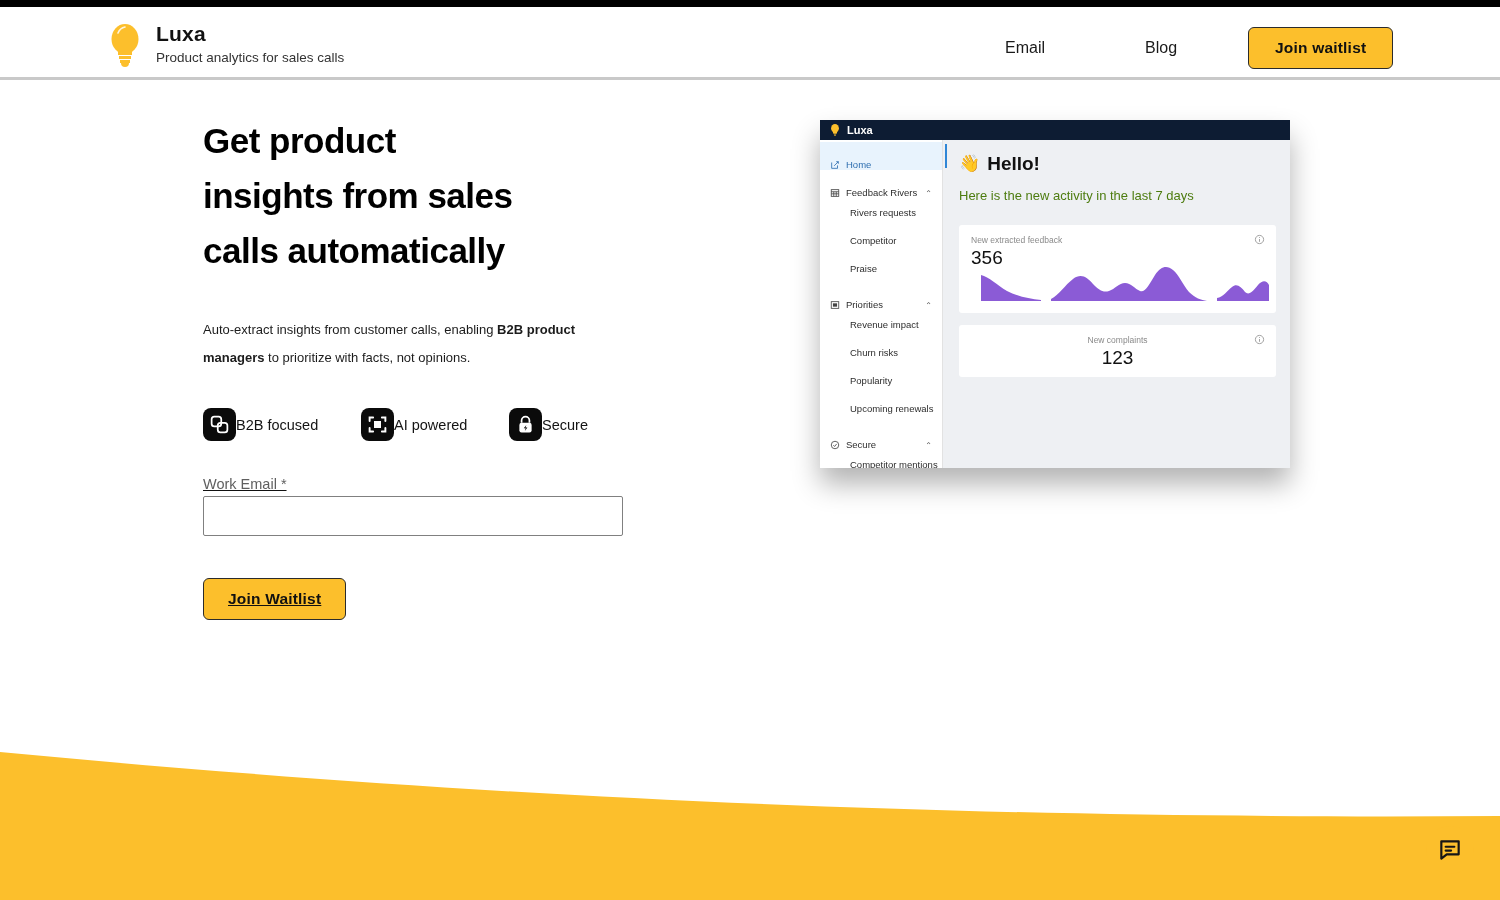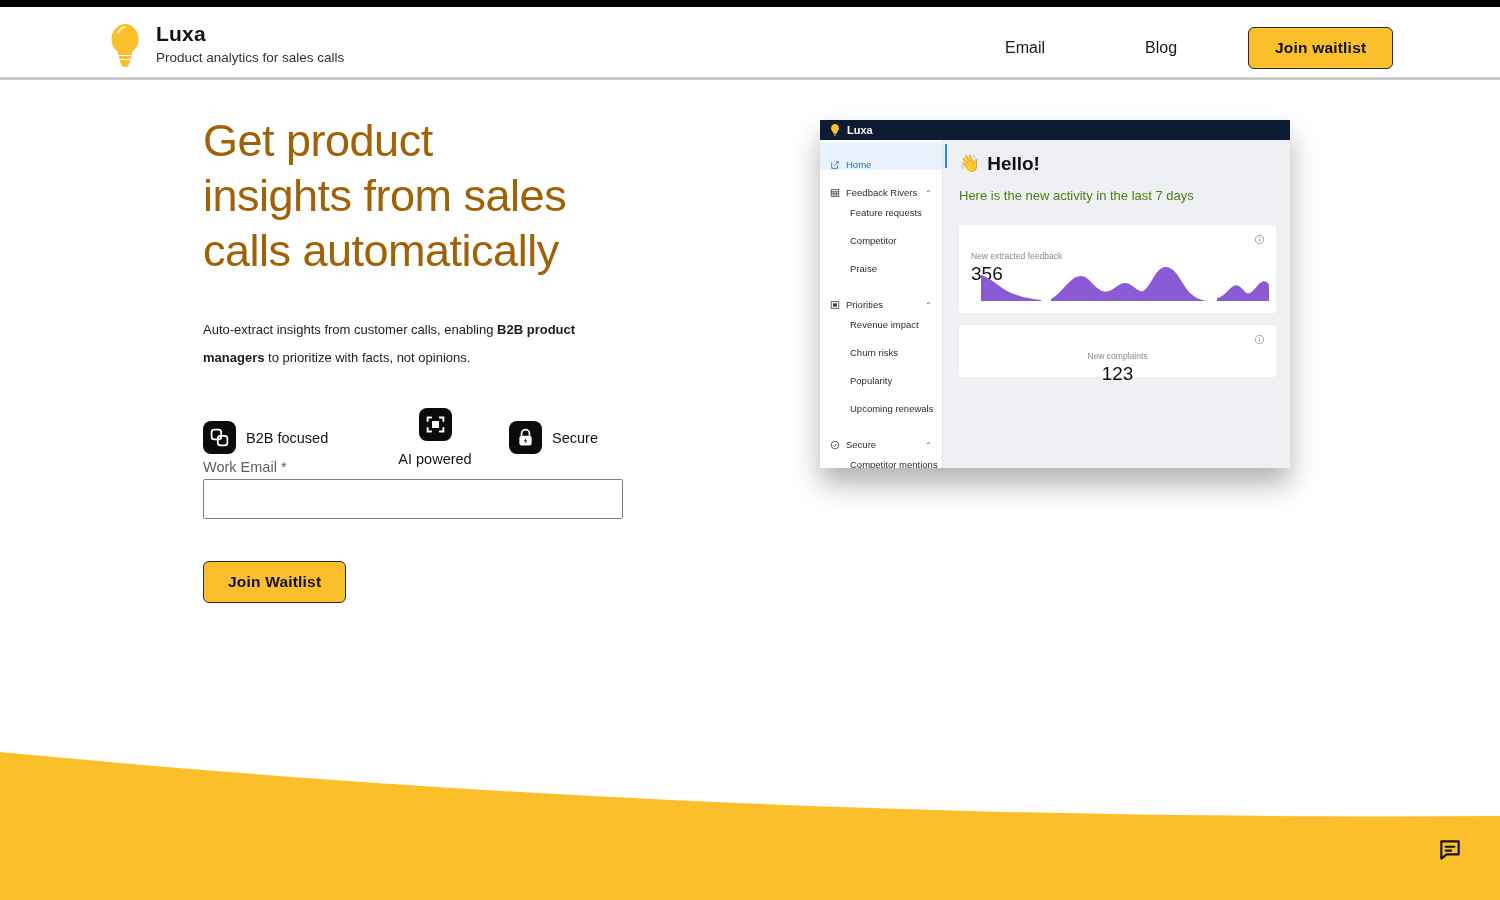--- a/index.html
+++ b/index.html
@@ -53,41 +53,41 @@
     border:1.5px solid #2b2b2b; border-radius:6px;
     font-size:15.5px; font-weight:bold; letter-spacing:.2px;
     padding:11px 26px; cursor:pointer;
     font-family:"Liberation Sans", sans-serif;
     white-space:nowrap;
   }
 
   
   .hero-left{ position:absolute; left:203px; top:113px; width:520px; }
   .headline{
-    font-size:45px; font-weight:400; line-height:55px;
-    letter-spacing:-0.5px; color:#a16207; white-space:pre-line;
+    font-size:35px; font-weight:700; line-height:55px;
+    letter-spacing:-0.5px; color:#000000; white-space:pre-line;
   }
   .subhead{
     margin-top:38px; font-size:13px; line-height:28px; color:#1c1c1c;
     width:400px;
   }
   .subhead b{ font-weight:bold; }
 
   .badges{ margin-top:36px; display:flex; align-items:center; }
-  .badge{ display:flex; align-items:center; gap:10px; }
+  .badge{ display:flex; align-items:center; }
   .badge.b1{ width:158px; }
-  .badge.b2{ width:148px;flex-direction:column; }
+  .badge.b2{ width:148px; }
   .badge-icon{
     width:33px; height:33px; border-radius:8px; background:#0b0b0b;
     display:flex; align-items:center; justify-content:center; flex:0 0 auto;
   }
   .badge-label{ font-size:14.5px; color:#141414; white-space:nowrap; }
 
   
-  .form-area{ position:absolute; left:203px; top:459px; }
+  .form-area{ position:absolute; left:203px; top:476px;text-decoration:underline; }
   .field-label{
     font-size:14.5px; color:#5f5f5f; display:block; margin-bottom:4px;
   }
   .email-input{
     width:420px; height:40px; border:1.5px solid #808080; border-radius:2px;
     background:#ffffff; padding:0 10px; font-size:15px;
     font-family:"Liberation Sans", sans-serif; color:#111111; outline:none;
   }
   .submit-btn{
     margin-top:42px; display:block;
@@ -137,21 +137,21 @@
   .mock-main{ flex:1; background:#eef0f3; padding:14px 14px 0 16px; }
   .greet{
     display:flex; align-items:center; gap:7px;
     font-size:19px; font-weight:bold; color:#111; line-height:1;
   }
   .greet .wave{ font-size:17px; }
   .greet-sub{ margin-top:15px; font-size:13px; color:#4d7c0f; }
 
   .stat-card{
     background:#ffffff; border-radius:3px; margin-top:22px;
-    padding:26px 12px 0 12px; position:relative; height:88px;
+    padding:10px 12px 0 12px; position:relative; height:88px;
   }
   .stat-card.second{ margin-top:12px; height:52px;text-align:center; }
   .stat-title{ font-size:8.5px; color:#8a8a8a; }
   .stat-value{ font-size:19px; color:#111; margin-top:3px; line-height:1.1; }
   .info-dot{ position:absolute; right:11px; top:9px; width:11px; height:11px; }
   .spark{ position:absolute; left:14px; bottom:12px; width:300px; height:36px; }
 
   
   .wave-bg{
     position:absolute; left:0; bottom:0; width:1500px; height:180px;
@@ -277,21 +277,21 @@
       <div class="side-item">
         <svg class="si-icon" viewBox="0 0 24 24" fill="none" stroke="#444" stroke-width="2">
           <rect x="3" y="4" width="18" height="16"></rect>
             <path d="M3 9 h18 M3 14 h18 M9 9 V20 M15 9 V20"></path>
         </svg>
         <span>Feedback Rivers</span>
         <span class="chev">⌃</span>
       </div>
 
       <div class="side-sub">
-        <span>Feature requests</span>
+        <span>Rivers requests</span>
       </div>
       <div class="side-sub">
         <span>Competitor</span>
       </div>
       <div class="side-sub">
         <span>Praise</span>
       </div>
 
       <div class="side-item">
         <svg class="si-icon" viewBox="0 0 24 24" fill="none" stroke="#444" stroke-width="2">

